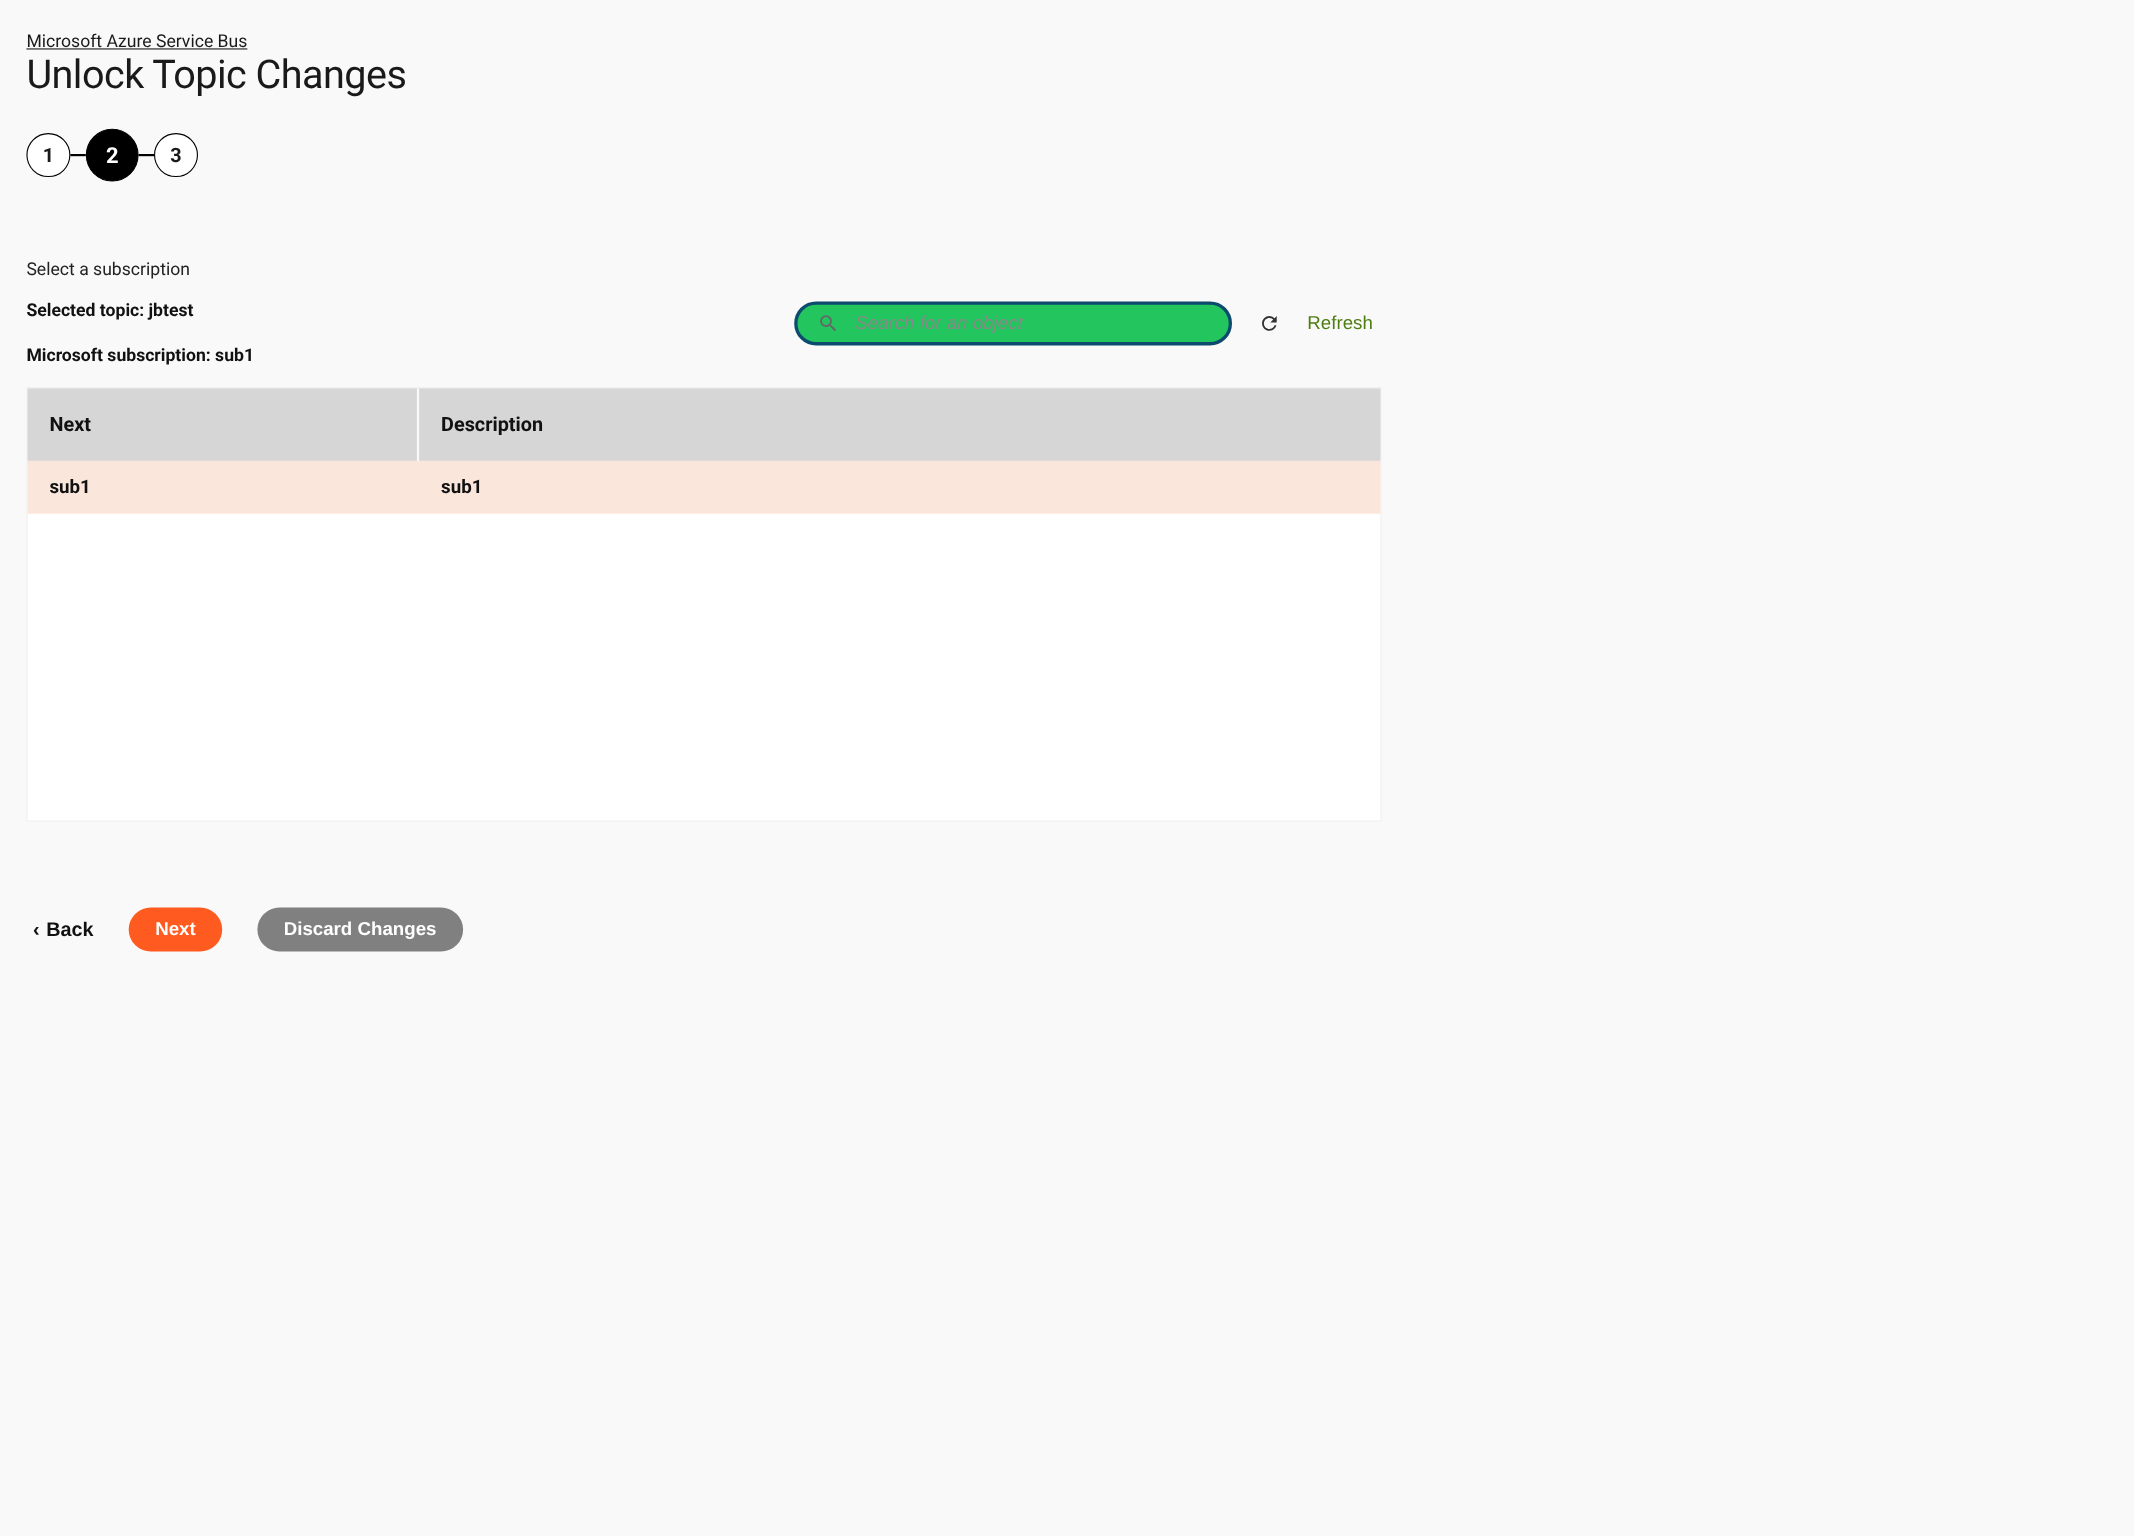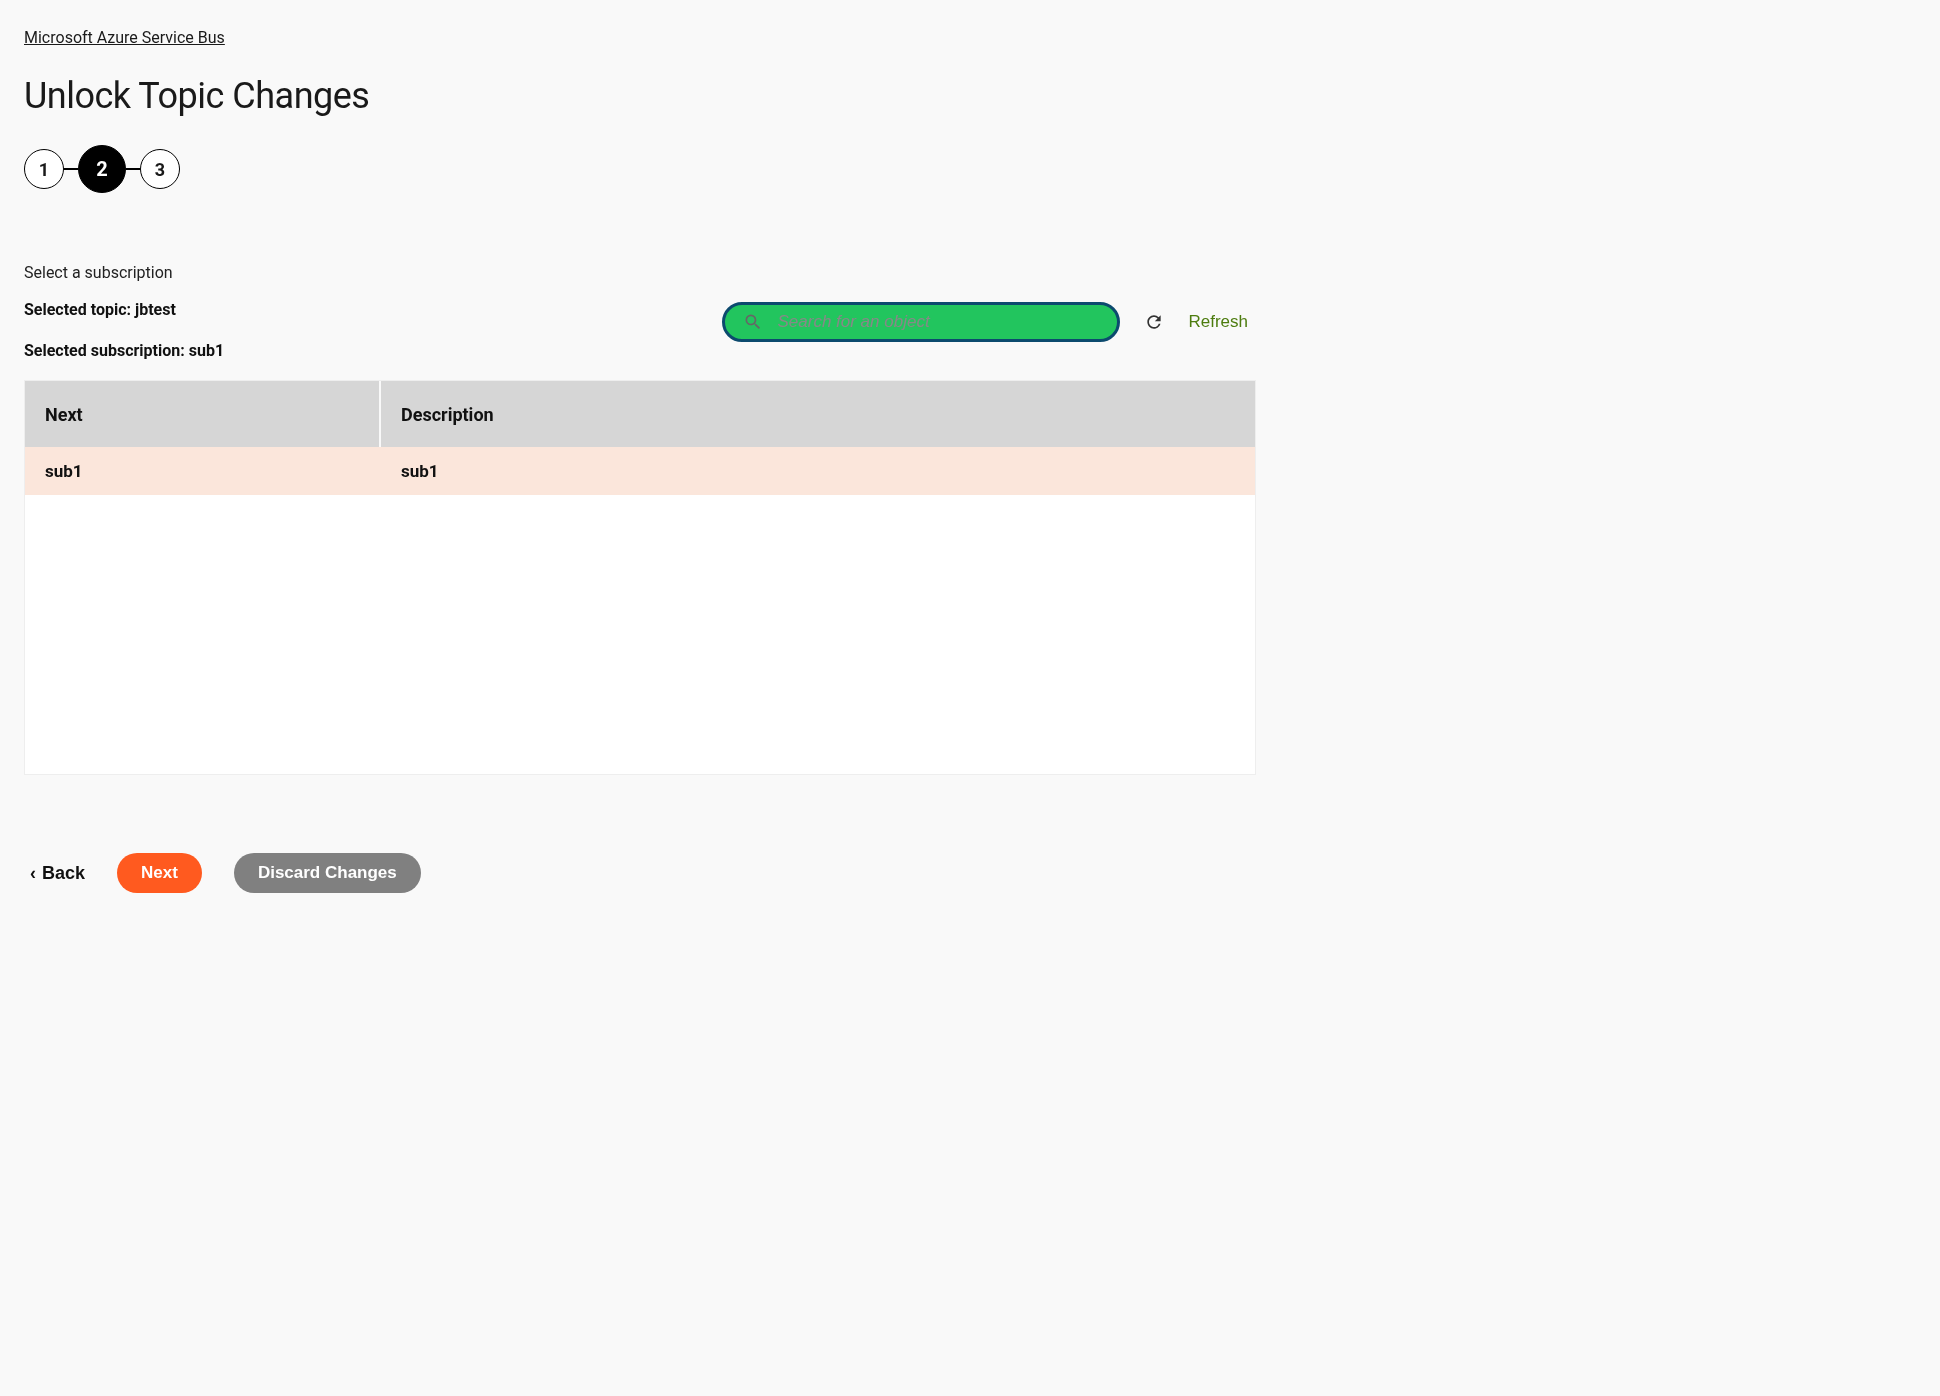--- a/index.html
+++ b/index.html
@@ -14,21 +14,20 @@
       width: 1280px;
       height: 920px;
       padding: 20px 24px;
     }
     .breadcrumb-link {
       font-size: 16px;
       color: #1a1a1a;
       text-decoration: underline;
       display: inline-block;
       margin-top: 8px;
-      margin-bottom: 28px;
     }
     .page-title {
       font-size: 36px;
       font-weight: 400;
       letter-spacing: -0.5px;
       margin-bottom: 28px;
     }
     .stepper {
       display: flex;
       align-items: center;
@@ -218,21 +217,21 @@
 <div class="stepper">
   <div class="step">1</div>
   <div class="step-line"></div>
   <div class="step active">2</div>
   <div class="step-line"></div>
   <div class="step">3</div>
 </div>
 
 <div class="info-line">Select a subscription</div>
 <div class="info-bold">Selected topic: jbtest</div>
-<div class="info-bold">Selected subscription: sub1</div>
+<div class="info-bold">Microsoft subscription: sub1</div>
 
 <div class="search-row">
   <div class="search-box">
     <svg viewBox="0 0 24 24">
         <path d="M15.5 14h-.79l-.28-.27A6.471 6.471 0 0 0 16 9.5 6.5 6.5 0 1 0 9.5 16c1.61 0 3.09-.59 4.23-1.57l.27.28v.79l5 4.99L20.49 19l-4.99-5zm-6 0C7.01 14 5 11.99 5 9.5S7.01 5 9.5 5 14 7.01 14 9.5 11.99 14 9.5 14z"></path>
       </svg>
     <input class="search-input" type="text" placeholder="Search for an object" style="">
   </div>
   <button class="refresh-btn">
     <svg viewBox="0 0 24 24">

